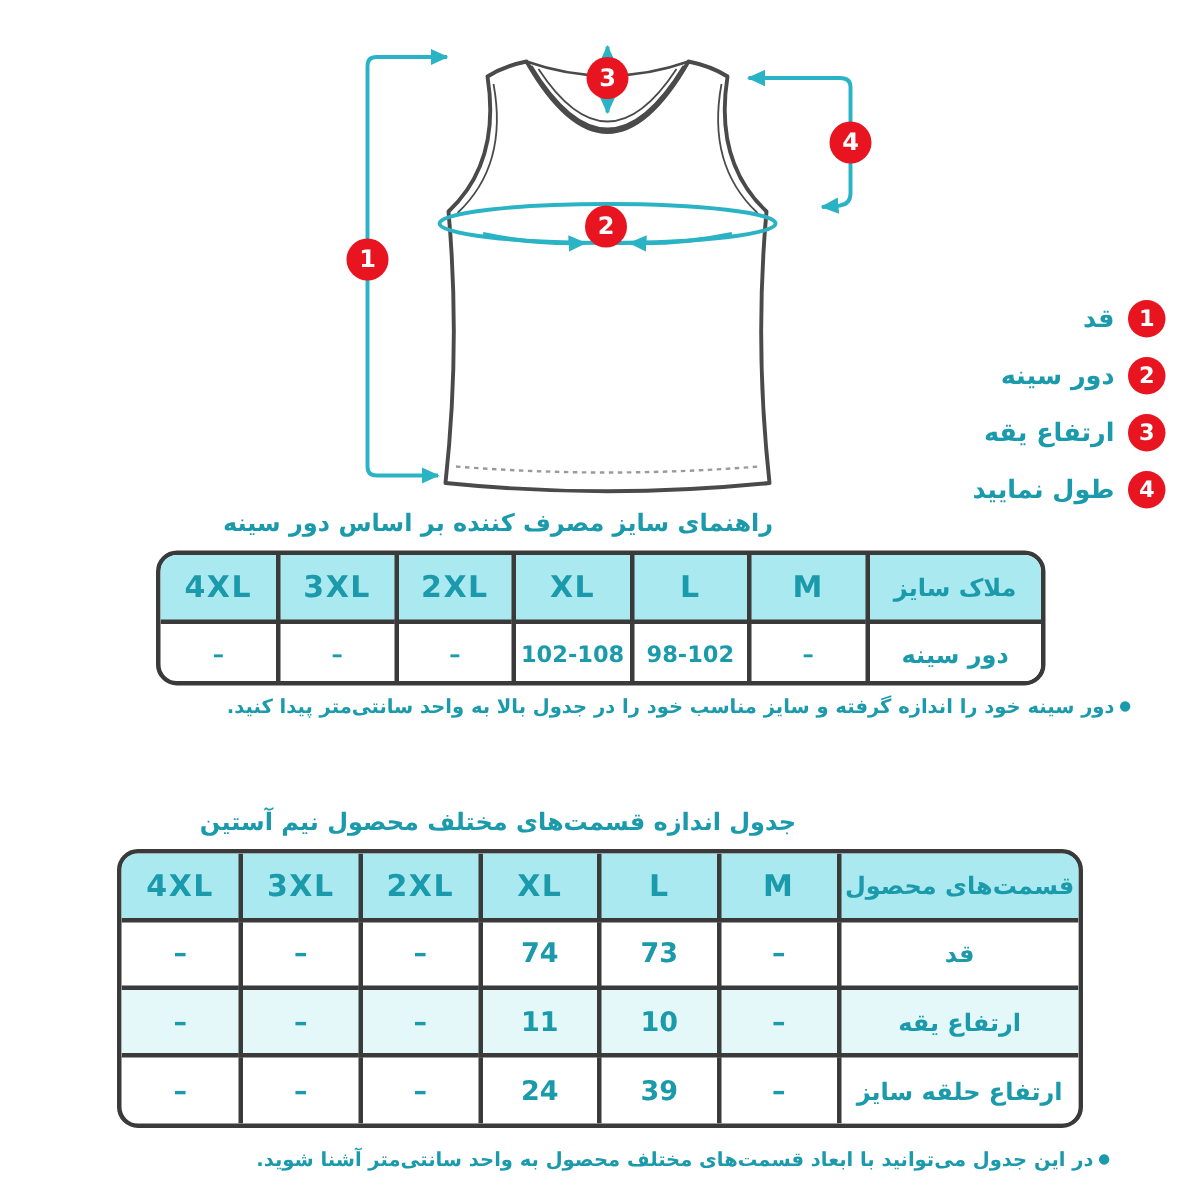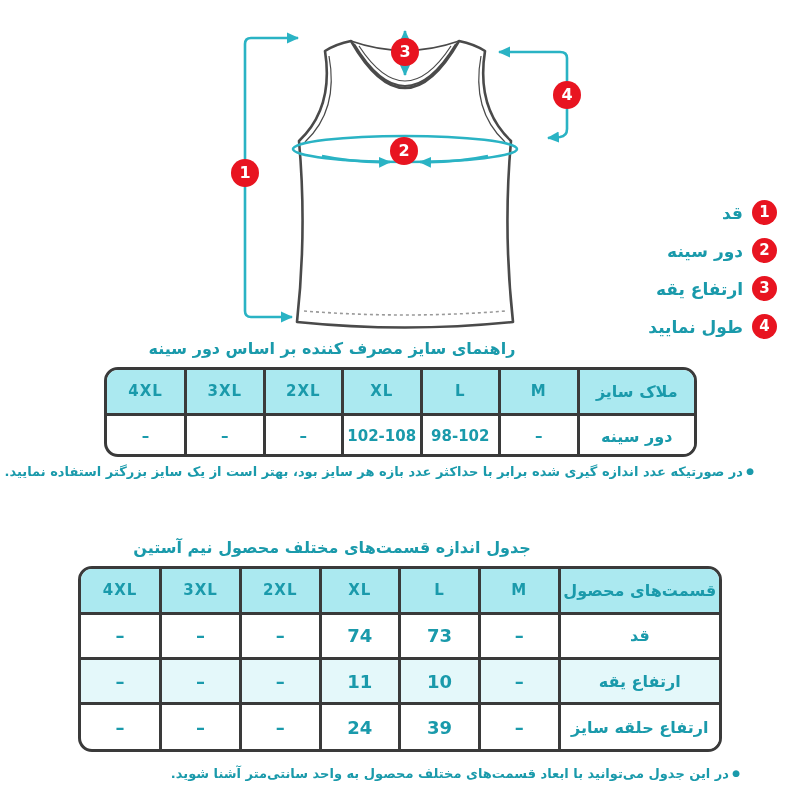--- a/index.html
+++ b/index.html
@@ -42,21 +42,21 @@
   }
   table.sizes th,table.sizes td{
     border:3px solid #3a3a3a;text-align:center;vertical-align:middle;
     color:#1a9aab;padding:0;
   }
   table.sizes tr>*:first-child{border-right:none;}
   table.sizes tr>*:last-child{border-left:none;}
   table.sizes tr:first-child>*{border-top:none;}
   table.sizes tr:last-child>*{border-bottom:none;}
   table.sizes th{background:#abe9f0;font-weight:bold;}
-  th.size-col{font-size:15px;letter-spacing:1px;font-weight:bold;margin-left:13px;}
+  th.size-col{font-size:20px;letter-spacing:1px;font-weight:bold;margin-left:13px;}
   th.label-col{font-size:16px;}
   td.row-label{font-size:16px;font-weight:bold;background:#ffffff;}
   td.val{direction:ltr;font-weight:bold;}
   #size-guide-table td.val{font-size:15px;}
   #parts-table td.val{font-size:18px;}
   #parts-table tr.alt td{background:#e4f8fa;}
   
   .notes{position:absolute;right:46px;direction:rtl;text-align:right;}
   .note-line{
     font-size:13px;font-weight:bold;color:#1a9aab;line-height:21px;
@@ -164,21 +164,21 @@
       <td class="val">102-108</td>
       <td class="val">–</td>
       <td class="val">–</td>
       <td class="val">–</td>
     </tr>
   </tbody>
     </table>
 </div>
 
 <div class="notes" style="top:461px;">
-  <div class="note-line">در صورتیکه عدد اندازه گیری شده برابر با حداکثر عدد بازه هر سایز بود، بهتر است از یک سایز بزرگتر استفاده نمایید.</div>
+  <div class="note-line">دور سینه خود را اندازه گرفته و سایز مناسب خود را در جدول بالا به واحد سانتی‌متر پیدا کنید.</div>
 </div>
 
 <div class="section-title" style="top:538px;">جدول اندازه قسمت‌های مختلف محصول نیم آستین</div>
 
 <div class="tbl-wrap" id="parts-table" style="left:78px;top:566px;width:644px;height:186px;">
   <table class="sizes">
     <colgroup>
       <col style="width:160px;">
         <col>
         <col>

